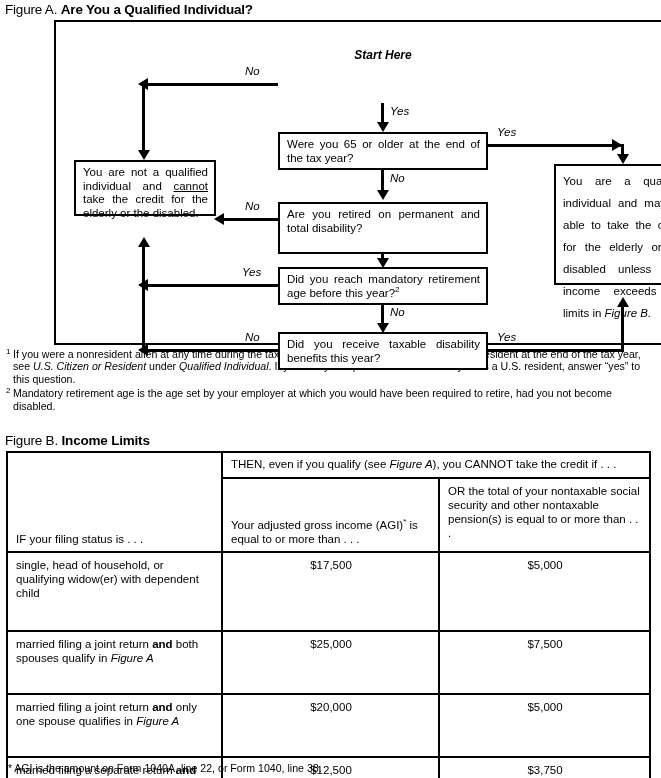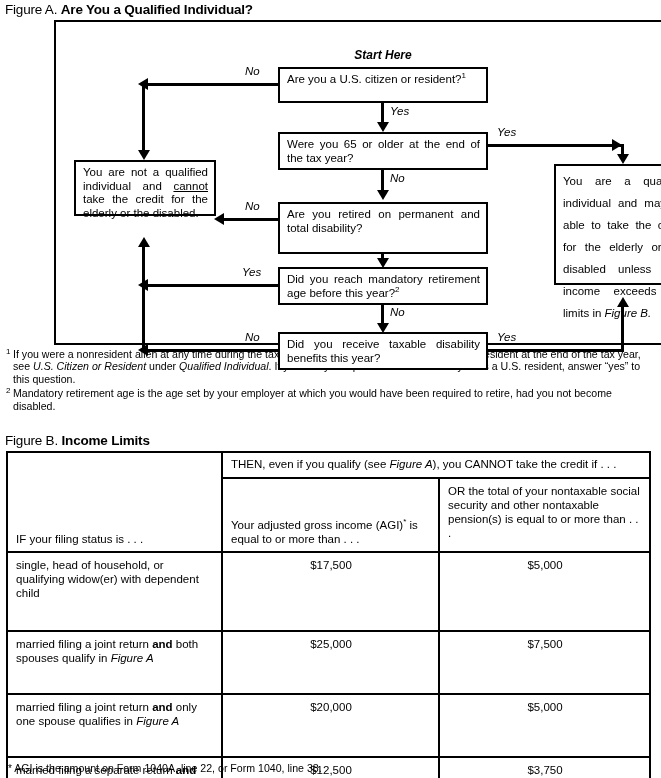--- a/index.html
+++ b/index.html
@@ -193,21 +193,20 @@
 
 <div class="fig-title" id="figA-title">
   <span class="lead">Figure A.</span>
   <span class="bold">Are You a Qualified Individual?</span>
 </div>
 
 <div id="figA-frame">
 
   <div id="start-here">Start Here</div>
 
-  <div class="fbox" id="box-citizen"><span>Are you a U.S. citizen or resident?</span><sup>1</sup></div>
 
   <div class="fbox" id="box-age65"><span>Were you 65 or older at the end of the tax year?</span></div>
 
   <div class="fbox" id="box-retired"><span>Are you retired on permanent and total disability?</span></div>
 
   <div class="fbox" id="box-mandatory"><span>Did you reach mandatory retirement age before this year?</span><sup>2</sup></div>
 
   <div class="fbox" id="box-benefits"><span>Did you receive taxable disability benefits this year?</span></div>
 
   <div class="fbox" id="box-notqual"><span>You are not a qualified individual and </span><u>cannot</u><span> take the credit for the elderly or the disabled.</span></div>

